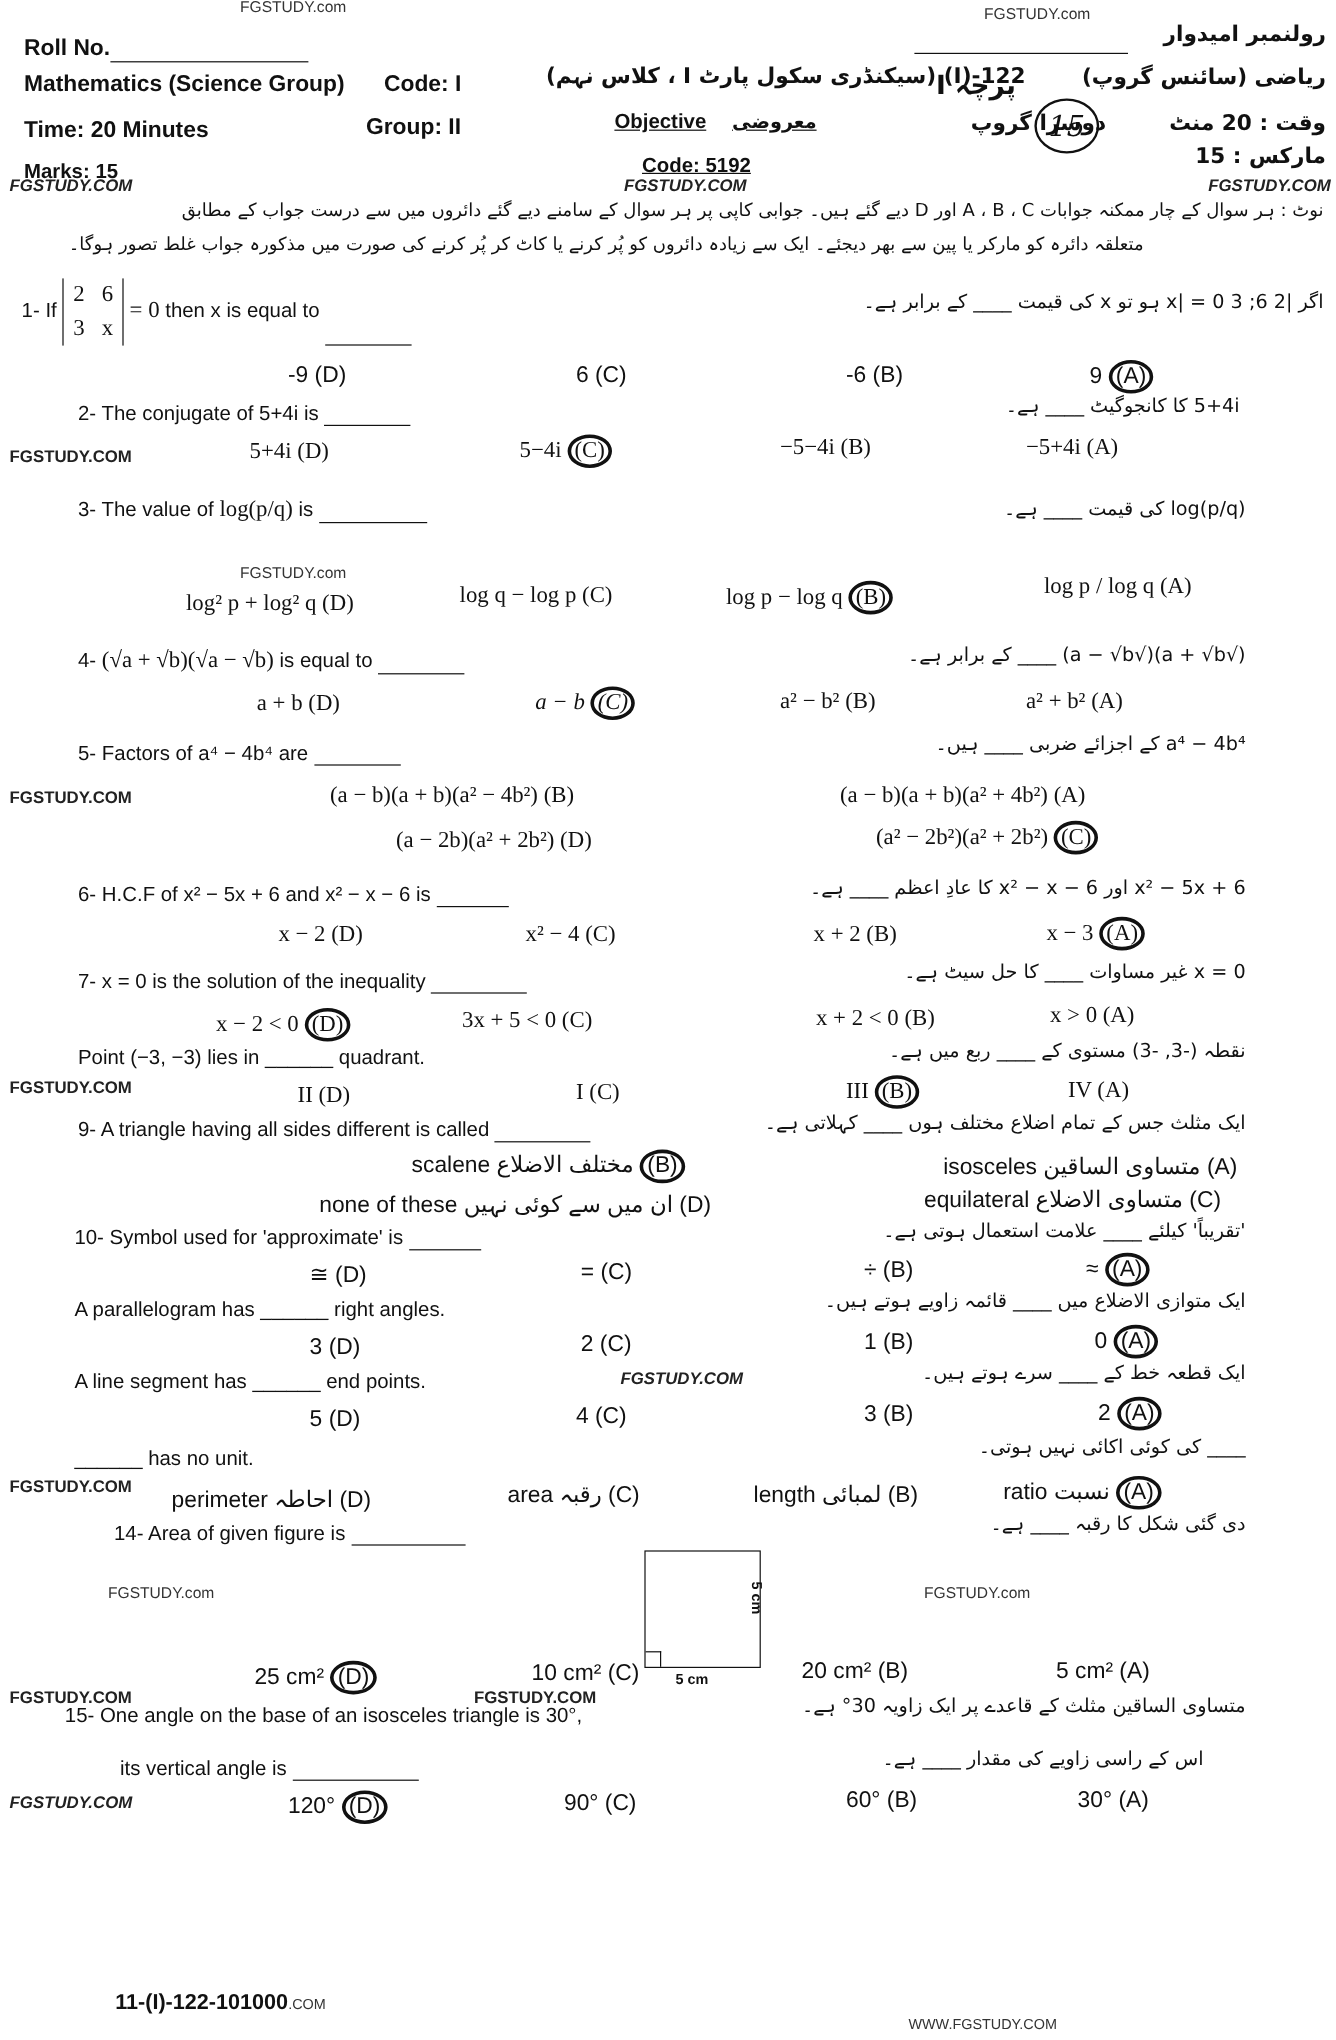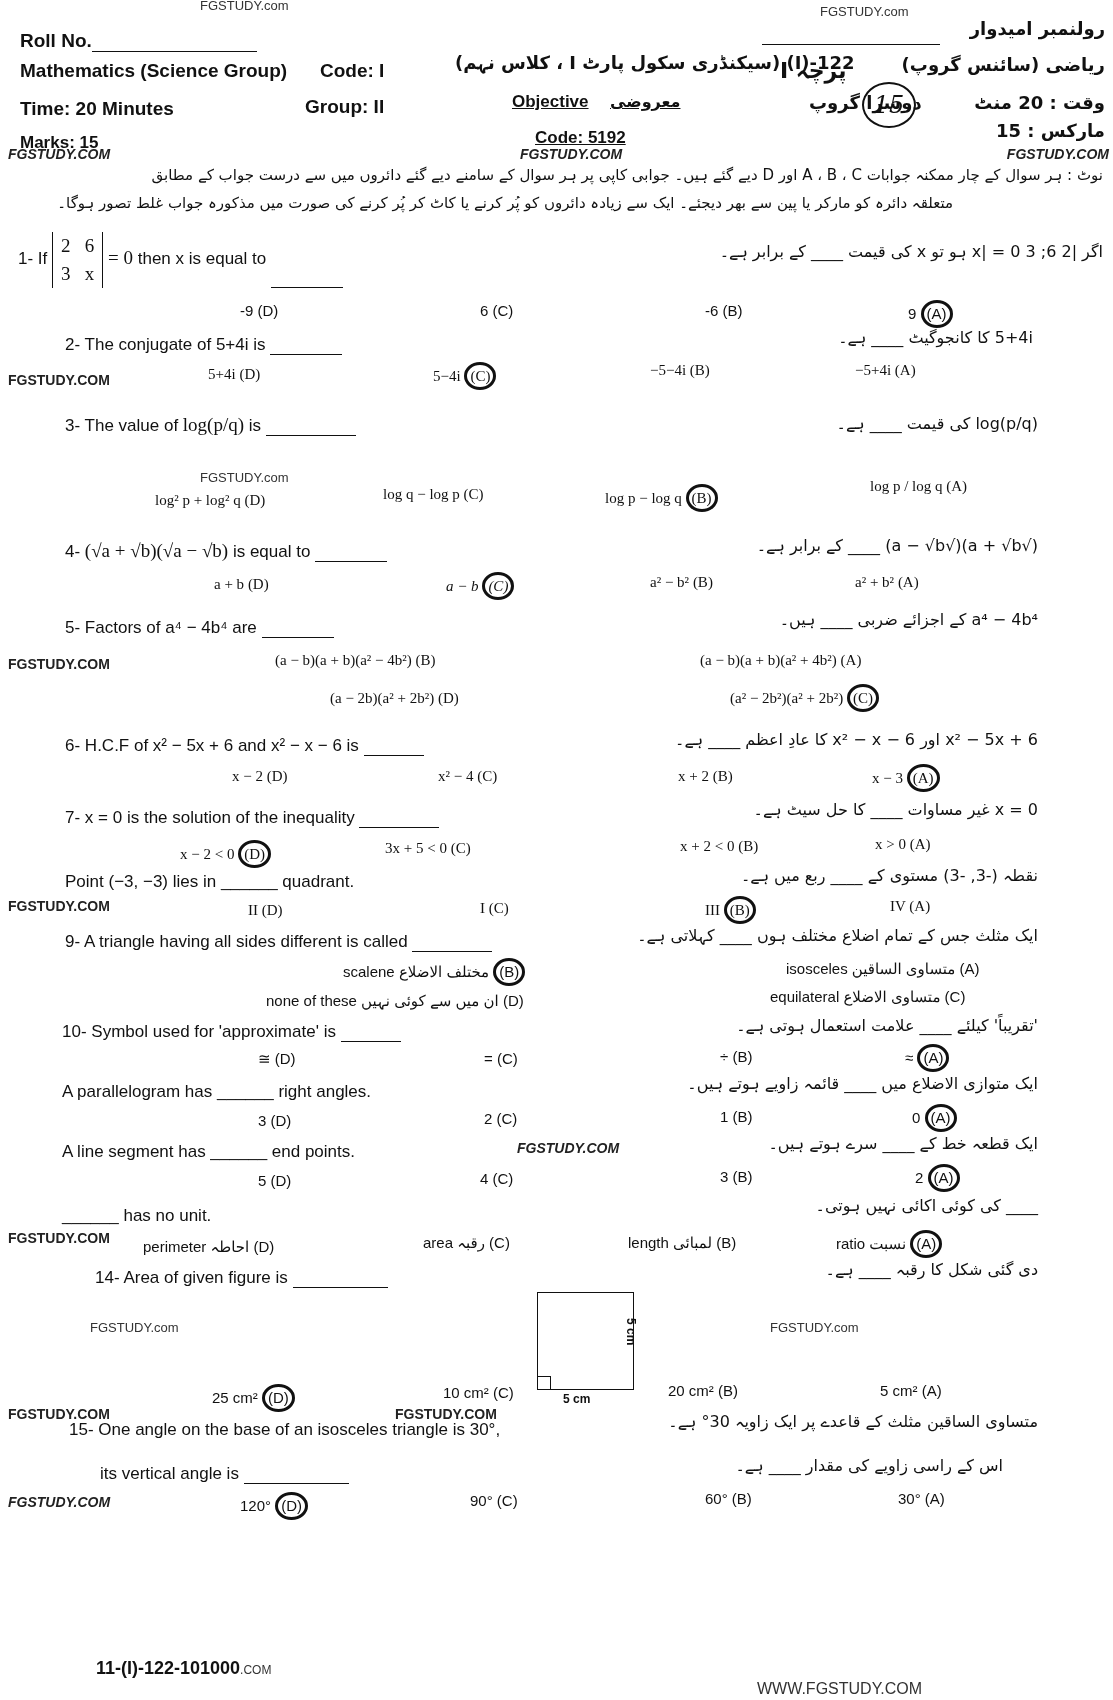--- a/index.html
+++ b/index.html
@@ -4,21 +4,21 @@
 <style>
   html, body { margin:0; padding:0; background:#fff; }
   body { width:1113px; height:1700px; position:relative; overflow:hidden; font-family:"Liberation Sans", sans-serif; color:#111; }
   .abs { position:absolute; white-space:nowrap; }
   .wm { font-family:"Liberation Sans", sans-serif; font-size:13px; color:#333; }
   .wmb { font-family:"Liberation Sans", sans-serif; font-size:14px; font-weight:bold; font-style:italic; color:#222; }
   .hdr { font-size:19px; font-weight:bold; }
   .q { font-size:17px; font-family:"Liberation Sans", sans-serif; }
   .ur { font-family:"DejaVu Sans", sans-serif; font-size:16px; direction:rtl; text-align:right; }
   .m { font-family:"Liberation Serif", serif; font-size:19px; }
-  .opt { font-size:15px; }
+  .opt { font-size:19px; }
   .circle { display:inline-block; border:3px solid #111; border-radius:50%; padding:0 3px; line-height:22px; }
   .blank { display:inline-block; border-bottom:1.5px solid #111; vertical-align:bottom; }
   .underline { text-decoration:underline; }
 </style>
 </head>
 <body>
 
 <div class="abs wm" style="left:200px;top:-2px;">FGSTUDY.com</div>
 <div class="abs wm" style="left:820px;top:4px;">FGSTUDY.com</div>
 
@@ -164,25 +164,25 @@
 <div class="abs wm" style="left:90px;top:1320px;">FGSTUDY.com</div>
 <div class="abs wm" style="left:770px;top:1320px;">FGSTUDY.com</div>
 
 <div class="abs opt" style="left:212px;top:1384px;"><span>25 cm²</span> <span class="circle">(D)</span></div>
 <div class="abs opt" style="left:443px;top:1384px;"><span>10 cm²</span> (C)</div>
 <div class="abs opt" style="left:668px;top:1382px;"><span>20 cm²</span> (B)</div>
 <div class="abs opt" style="left:880px;top:1382px;"><span>5 cm²</span> (A)</div>
 
 <div class="abs wmb" style="left:8px;top:1406px;font-style:normal;">FGSTUDY.COM</div>
 <div class="abs wmb" style="left:395px;top:1406px;font-style:normal;">FGSTUDY.COM</div>
-<div class="abs q" style="left:69px;top:1420px;"><span>15-</span> <span>One angle on the base of an isosceles triangle is 30°,</span></div>
+<div class="abs q" style="left:54px;top:1420px;"><span>15-</span> <span>One angle on the base of an isosceles triangle is 30°,</span></div>
 <div class="abs ur" style="right:75px;top:1412px;">متساوی الساقین مثلث کے قاعدے پر ایک زاویہ 30° ہے۔</div>
 <div class="abs q" style="left:100px;top:1464px;"><span>its vertical angle is</span> <span class="blank" style="width:105px;"></span></div>
 <div class="abs ur" style="right:110px;top:1456px;">اس کے راسی زاویے کی مقدار ____ ہے۔</div>
 
 <div class="abs wmb" style="left:8px;top:1494px;">FGSTUDY.COM</div>
 <div class="abs opt" style="left:240px;top:1492px;"><span>120°</span> <span class="circle">(D)</span></div>
 <div class="abs opt" style="left:470px;top:1492px;"><span>90°</span> (C)</div>
 <div class="abs opt" style="left:705px;top:1490px;"><span>60°</span> (B)</div>
 <div class="abs opt" style="left:898px;top:1490px;"><span>30°</span> (A)</div>
 
 <div class="abs" style="left:96px;top:1658px;font-size:18px;font-weight:bold;"><span>11-(I)-122-101000</span><span class="wm" style="font-weight:normal;font-size:12px;">.COM</span></div>
-<div class="abs wm" style="left:757px;top:1680px;font-size:16px;">WWW.FGSTUDY.COM</div>
+<div class="abs wm" style="left:757px;top:1680px;font-size:12px;">WWW.FGSTUDY.COM</div>
 
 </body></html>

